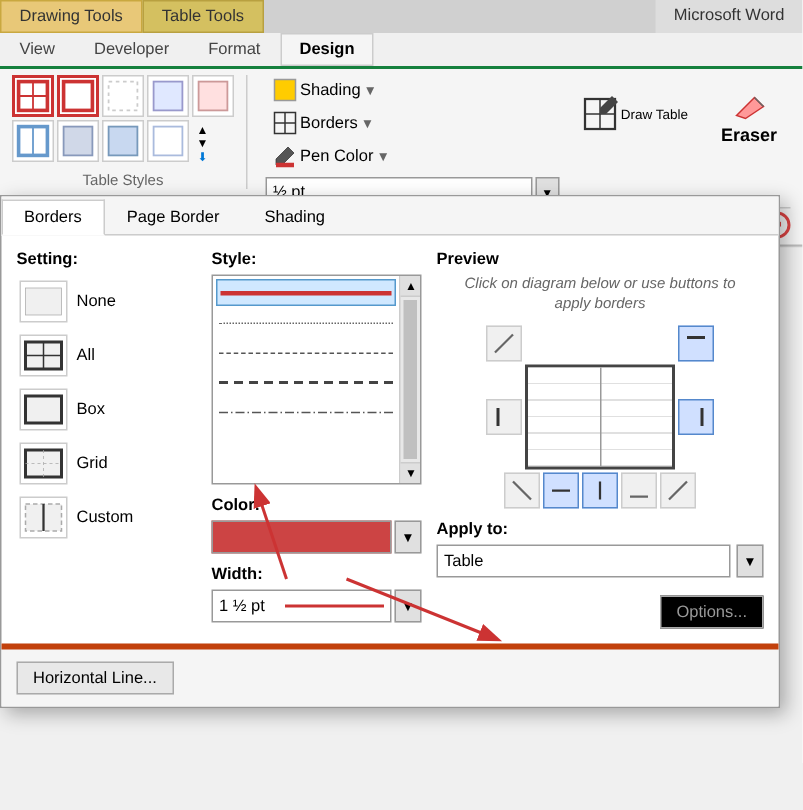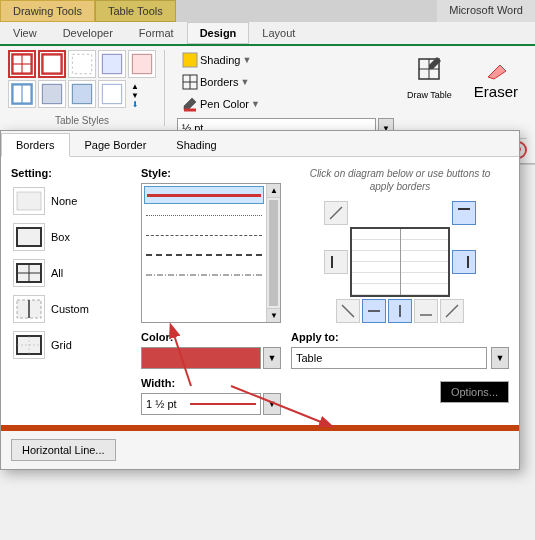--- a/index.html
+++ b/index.html
@@ -17,21 +17,21 @@
     .ribbon-content { display: flex; padding: 4px 8px; align-items: flex-start; gap: 8px; background: #f5f5f5; border-bottom: 1px solid #bbb; }
     .ribbon-section { display: flex; flex-direction: column; border-right: 1px solid #ccc; padding-right: 8px; margin-right: 4px; }
     .ribbon-section-label { font-size: 10px; color: #666; text-align: center; margin-top: 2px; }
 
     .style-samples { display: grid; grid-template-columns: repeat(5, 28px); gap: 2px; margin-bottom: 2px; }
     .style-sample { width: 28px; height: 28px; border: 1px solid #ccc; background: #fff; display: flex; align-items: center; justify-content: center; }
     .style-sample svg { width: 24px; height: 24px; }
     .ribbon-tool-btn { display: flex; align-items: center; gap: 2px; padding: 1px 4px; border: 1px solid transparent; cursor: pointer; font-size: 11px; background: transparent; white-space: nowrap; }
     .dropdown-arrow { font-size: 9px; color: #666; }
 
-    .draw-table-btn { display: flex; flex-direction: column; align-items: center; padding: 4px 8px; border: 1px solid transparent; cursor: pointer; font-size: 10px; justify-content: space-between; }
+    .draw-table-btn { display: flex; flex-direction: row; align-items: center; padding: 4px 8px; border: 1px solid transparent; cursor: pointer; font-size: 10px; }
     .eraser-btn { display: flex; flex-direction: column; align-items: center; padding: 4px 8px; border: 1px solid transparent; cursor: pointer; font-size: 10px; }
     .launcher-circle { width: 18px; height: 18px; border: 2px solid #d44; border-radius: 50%; display: inline-flex; align-items: center; justify-content: center; font-size: 9px; color: #d44; font-weight: bold; margin-left: 4px; }
     .dialog { position: absolute; top: 130px; left: 0; width: 520px; background: #fff; border: 1px solid #999; box-shadow: 4px 4px 12px rgba(0,0,0,0.3); }
     .dialog-titlebar { background: linear-gradient(to bottom, #f0f0f0, #e0e0e0); padding: 6px 8px; display: flex; align-items: center; justify-content: space-between; border-bottom: 1px solid #ccc; }
     .dialog-title { font-size: 12px; font-weight: bold; color: #333; }
     .dialog-controls { display: flex; gap: 4px; align-items: center; }
     .dialog-help { width: 16px; height: 16px; display: flex; align-items: center; justify-content: center; font-size: 12px; color: #666; cursor: pointer; }
     .dialog-close { width: 18px; height: 18px; background: #d44; display: flex; align-items: center; justify-content: center; color: white; font-size: 12px; cursor: pointer; border: 1px solid #a22; }
 
     .dialog-tabs { display: flex; border-bottom: 1px solid #ccc; background: #f5f5f5; }
@@ -82,21 +82,21 @@
     .preview-border-btn.active { background: #d0e0ff; border-color: #5588cc; }
 
     .apply-to-section { margin-top: 8px; }
     .apply-to-label { font-size: 11px; font-weight: bold; margin-bottom: 4px; }
     .apply-to-row { display: flex; align-items: center; gap: 4px; }
     .apply-to-select { flex: 1; height: 22px; border: 1px solid #999; padding: 0 4px; font-size: 11px; background: #fff; display: flex; align-items: center; justify-content: space-between; }
     .apply-to-dropdown-btn { width: 18px; height: 22px; background: #e0e0e0; border: 1px solid #999; display: flex; align-items: center; justify-content: center; font-size: 9px; cursor: pointer; }
     .options-btn { padding: 4px 10px; font-size: 11px; background: #000000; border: 1px solid #aaa; cursor: pointer; color: #999; margin-top: 6px; float: right; }
 
     
-    .dialog-footer { display: flex; justify-content: space-between; align-items: center; padding: 8px 10px; border-top: 6px solid #c2410c; background: #f5f5f5; }
+    .dialog-footer { display: flex; justify-content: space-between; align-items: center; padding: 8px 10px; border-top: 4px solid #c2410c; background: #f5f5f5; }
     .footer-left { }
     .footer-right { display: flex; gap: 8px; }
     .horiz-line-btn { padding: 4px 10px; font-size: 11px; background: #e8e8e8; border: 1px solid #aaa; cursor: pointer; }
     .ok-btn { padding: 4px 20px; font-size: 11px; background: #e8e8e8; border: 1px solid #0078d7; cursor: pointer; color: #0078d7; font-weight: bold; }
     .cancel-btn { padding: 4px 12px; font-size: 11px; background: #e8e8e8; border: 1px solid #aaa; cursor: pointer; }
 
     .pen-color-btn { display: flex; gap: 2px; padding: 1px 4px; cursor: pointer; font-size: 11px; }
   </style>
 </head>
 <body>
@@ -108,21 +108,20 @@
     <div class="ribbon-tab table-tools">Table Tools</div>
     <div style="flex:1; background:#d0d0d0; display:flex; align-items:center;"></div>
     <div class="app-title">Microsoft Word</div>
   </div>
 
   <div style="display:flex; background:#f0f0f0; border-bottom:2px solid #15803d;">
     <div class="ribbon-tab" style="color:#444;">View</div>
     <div class="ribbon-tab" style="color:#444;">Developer</div>
     <div class="ribbon-tab" style="color:#444;">Format</div>
     <div class="ribbon-tab active-design">Design</div>
-    <div class="ribbon-tab" style="color:#444;">Layout</div>
   </div>
 
   <div class="ribbon-content">
 
     <div class="ribbon-section">
       <div class="style-samples">
 
         <div class="style-sample" style="border:2px solid #cc3333;">
           <svg viewBox="0 0 20 20">
               <rect x="2" y="2" width="16" height="16" fill="none" stroke="#cc3333" stroke-width="2"></rect>
@@ -223,21 +222,21 @@
               <line x1="14" y1="4" x2="14" y2="24" stroke="#333" stroke-width="1"></line>
               <path d="M22 2 L26 6 L18 14 L14 14 L14 10 Z" fill="#444"></path>
             </svg>
             <span style="font-size:9px;">Draw Table</span>
           </div>
           <div class="eraser-btn">
             <svg width="28" height="28" viewBox="0 0 28 28">
               <path d="M6 22 L18 10 L24 16 L12 24 Z" fill="#ff9999" stroke="#cc3333" stroke-width="1"></path>
               <path d="M18 10 L24 16" stroke="#666" stroke-width="1"></path>
             </svg>
-            <span style="font-size:15px;">Eraser</span>
+            <span style="font-size:12px;font-weight:bold;">Eraser</span>
           </div>
         </div>
       </div>
       <div style="display:flex; justify-content:flex-end; align-items:center; border-top:1px solid #ccc; padding-top:2px;">
         <span class="ribbon-section-label">Draw Borders</span>
         <div class="launcher-circle">↗</div>
       </div>
     </div>
   </div>
 </div>
@@ -256,62 +255,62 @@
       <div class="setting-label">Setting:</div>
       <div class="setting-items">
 
         <div class="setting-item">
           <div class="setting-icon">
             <svg width="28" height="22" viewBox="0 0 28 22">
                 <rect x="2" y="2" width="24" height="18" fill="#f0f0f0" stroke="#aaa" stroke-width="0.5"></rect>
               </svg>
           </div>
           <span class="setting-name">None</span>
-        </div>
-
-        <div class="setting-item">
-          <div class="setting-icon">
-            <svg width="28" height="22" viewBox="0 0 28 22">
-                <rect x="2" y="2" width="24" height="18" fill="#f0f0f0" stroke="#333" stroke-width="2"></rect>
-              </svg>
-          </div>
-          <span class="setting-name">Box</span>
         </div>
 
         <div class="setting-item">
           <div class="setting-icon">
             <svg width="28" height="22" viewBox="0 0 28 22">
               <rect x="2" y="2" width="24" height="18" fill="#f0f0f0" stroke="#333" stroke-width="2"></rect>
               <line x1="14" y1="2" x2="14" y2="20" stroke="#333" stroke-width="1"></line>
               <line x1="2" y1="11" x2="26" y2="11" stroke="#333" stroke-width="1"></line>
             </svg>
           </div>
           <span class="setting-name">All</span>
         </div>
 
         <div class="setting-item">
           <div class="setting-icon">
             <svg width="28" height="22" viewBox="0 0 28 22">
-              <rect x="2" y="2" width="24" height="18" fill="#f0f0f0" stroke="#aaa" stroke-width="1" stroke-dasharray="3,2"></rect>
-              <line x1="14" y1="2" x2="14" y2="20" stroke="#333" stroke-width="1.5"></line>
-            </svg>
-          </div>
-          <span class="setting-name">Custom</span>
+                <rect x="2" y="2" width="24" height="18" fill="#f0f0f0" stroke="#333" stroke-width="2"></rect>
+              </svg>
+          </div>
+          <span class="setting-name">Box</span>
         </div>
 
         <div class="setting-item">
           <div class="setting-icon">
             <svg width="28" height="22" viewBox="0 0 28 22">
               <rect x="2" y="2" width="24" height="18" fill="#f0f0f0" stroke="#333" stroke-width="2"></rect>
               <line x1="14" y1="2" x2="14" y2="20" stroke="#aaa" stroke-width="0.5" stroke-dasharray="2,2"></line>
               <line x1="2" y1="11" x2="26" y2="11" stroke="#aaa" stroke-width="0.5" stroke-dasharray="2,2"></line>
             </svg>
           </div>
           <span class="setting-name">Grid</span>
         </div>
+
+        <div class="setting-item">
+          <div class="setting-icon">
+            <svg width="28" height="22" viewBox="0 0 28 22">
+              <rect x="2" y="2" width="24" height="18" fill="#f0f0f0" stroke="#aaa" stroke-width="1" stroke-dasharray="3,2"></rect>
+              <line x1="14" y1="2" x2="14" y2="20" stroke="#333" stroke-width="1.5"></line>
+            </svg>
+          </div>
+          <span class="setting-name">Custom</span>
+        </div>
       </div>
     </div>
 
     <div class="style-panel">
       <div class="style-label">Style:</div>
       <div class="style-list-container">
         <div class="style-list">
           <div class="style-line selected">
             <div style="width:100%; height:3px; background:#cc3333;"></div>
           </div>
@@ -351,20 +350,21 @@
           <div class="width-input">
             <span>1 ½ pt</span>
             <div class="width-line"></div>
           </div>
           <div class="width-dropdown-btn">▼</div>
         </div>
       </div>
     </div>
 
     <div class="preview-panel">
+      <div class="preview-label">Preview</div>
       <div class="preview-instruction">Click on diagram below or use buttons to apply borders</div>
 
       <div style="position:relative; display:flex; flex-direction:column; align-items:center;">
 
         <div style="display:flex; align-items:center; gap:2px; margin-bottom:2px;">
           <div class="preview-border-btn">
             <svg width="16" height="16" viewBox="0 0 16 16">
                 <line x1="2" y1="14" x2="14" y2="2" stroke="#666" stroke-width="1.5"></line>
               </svg>
           </div>

